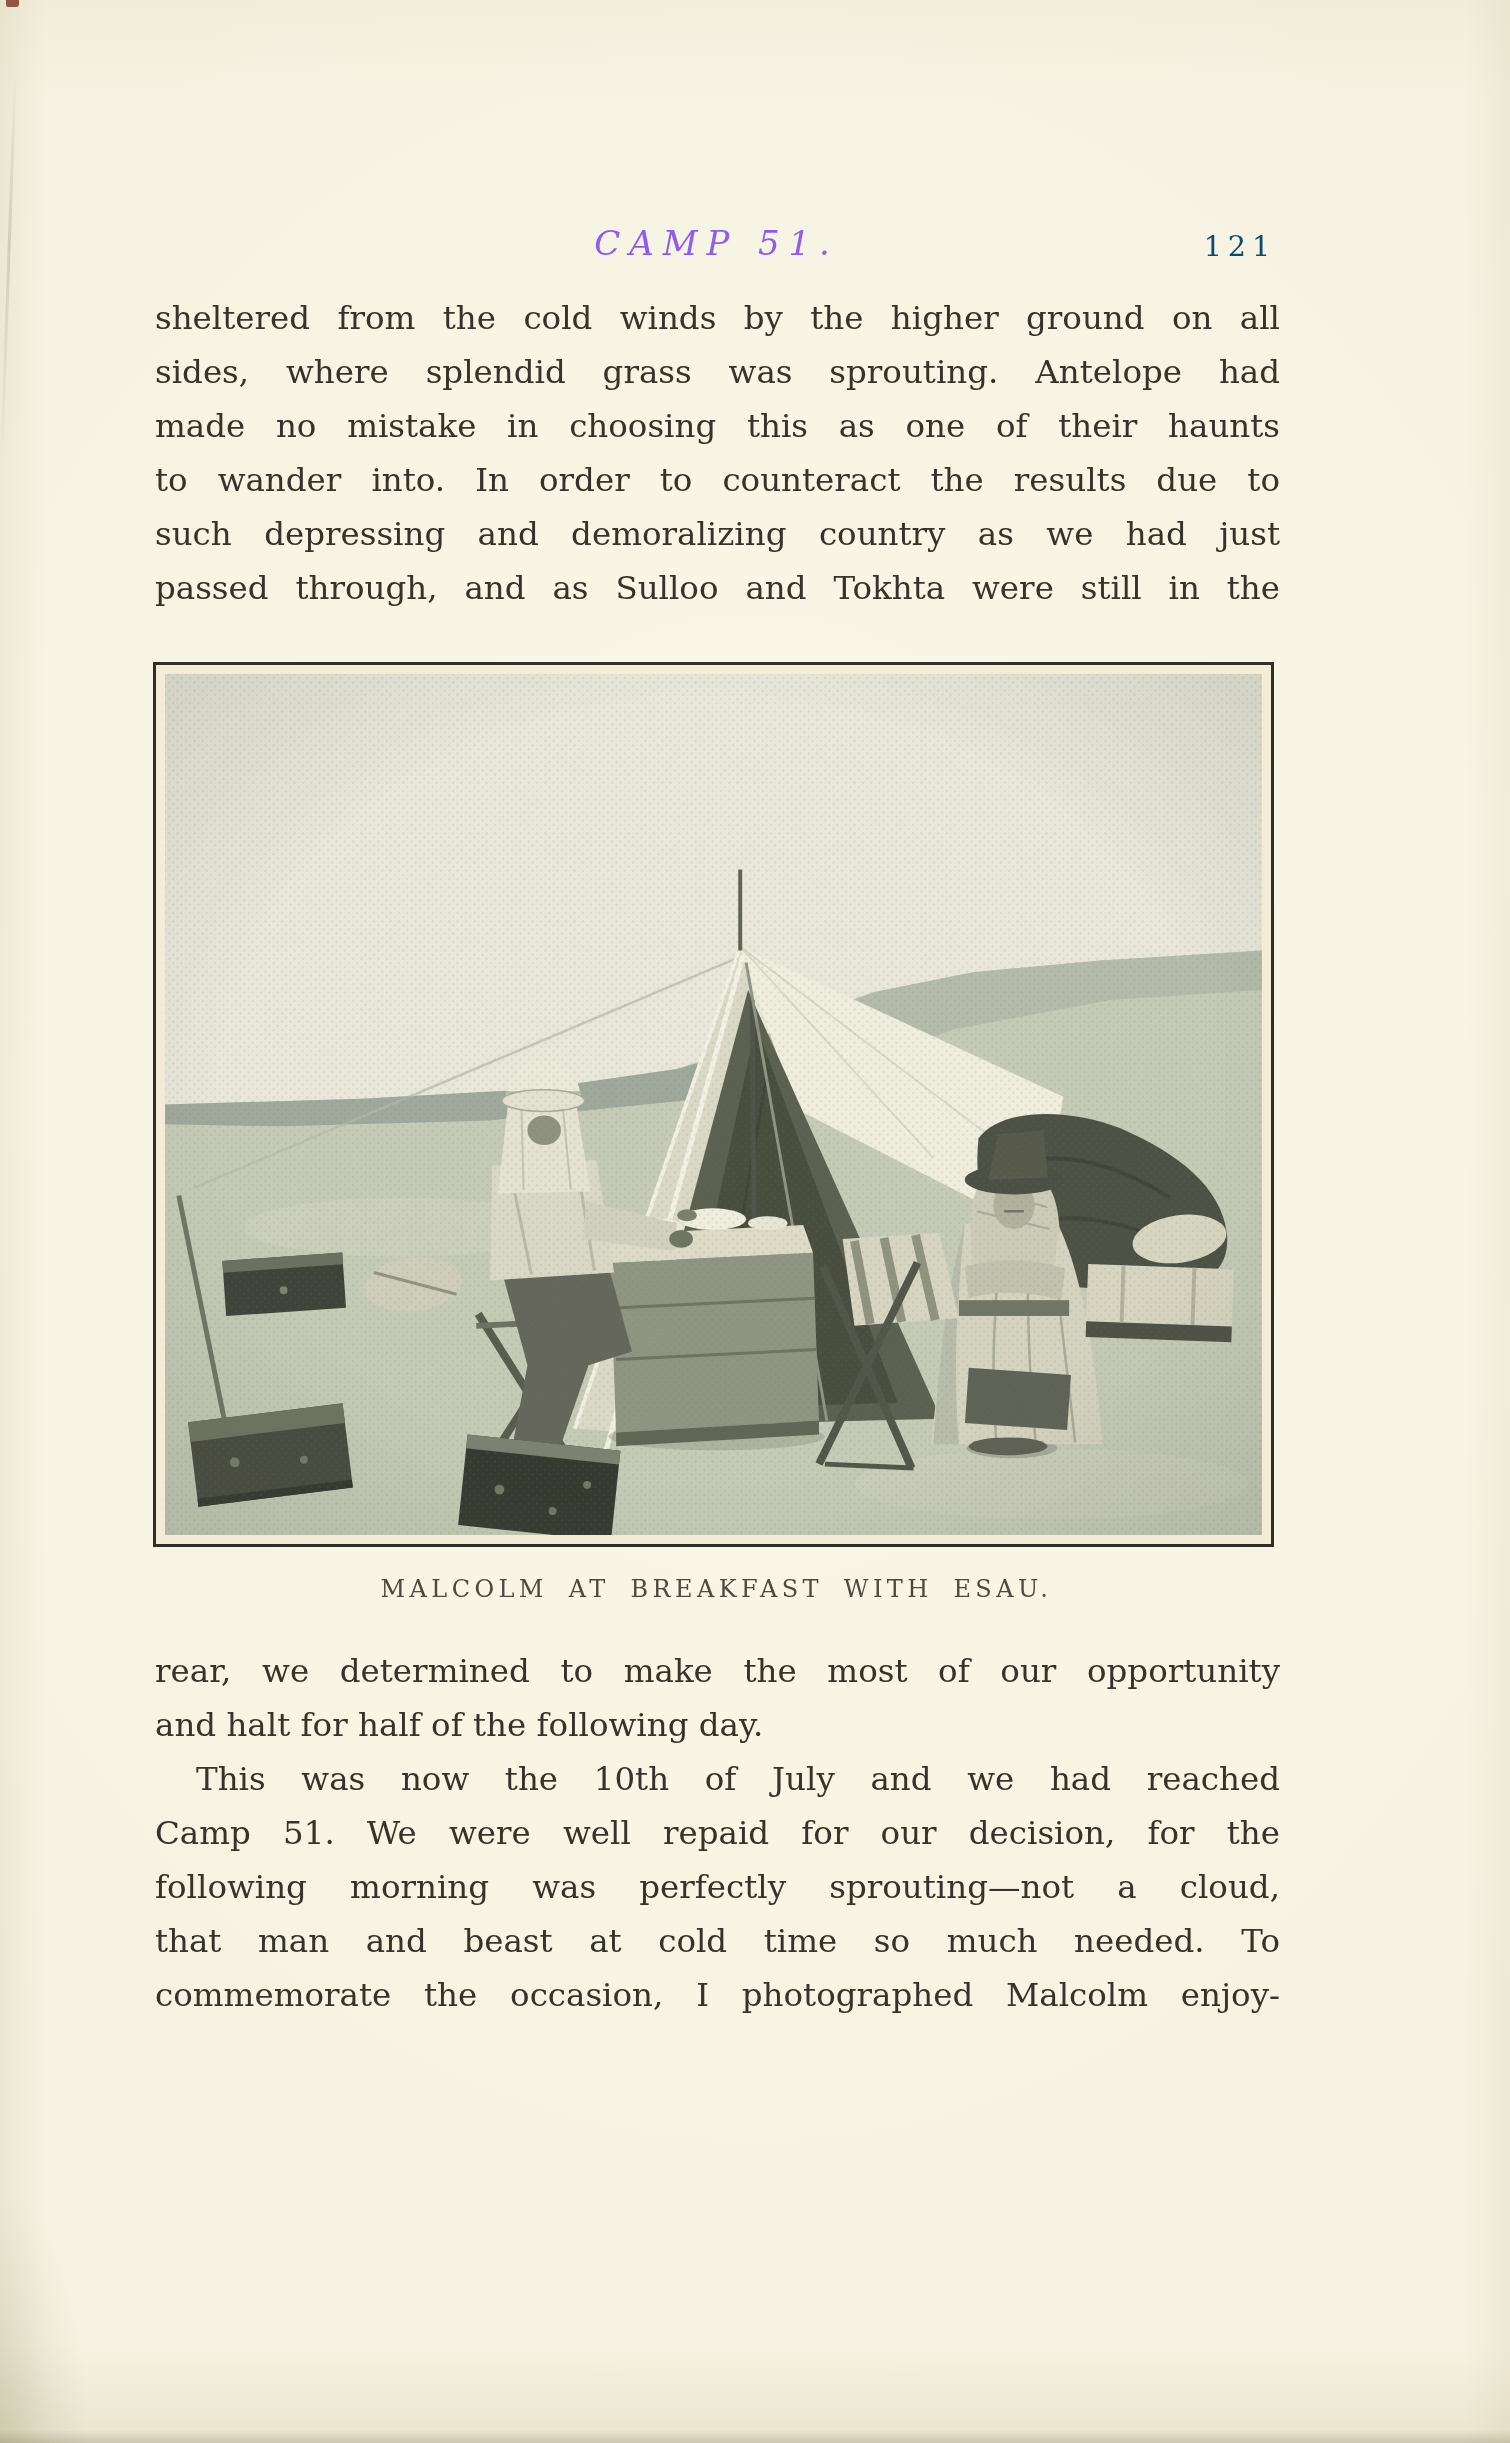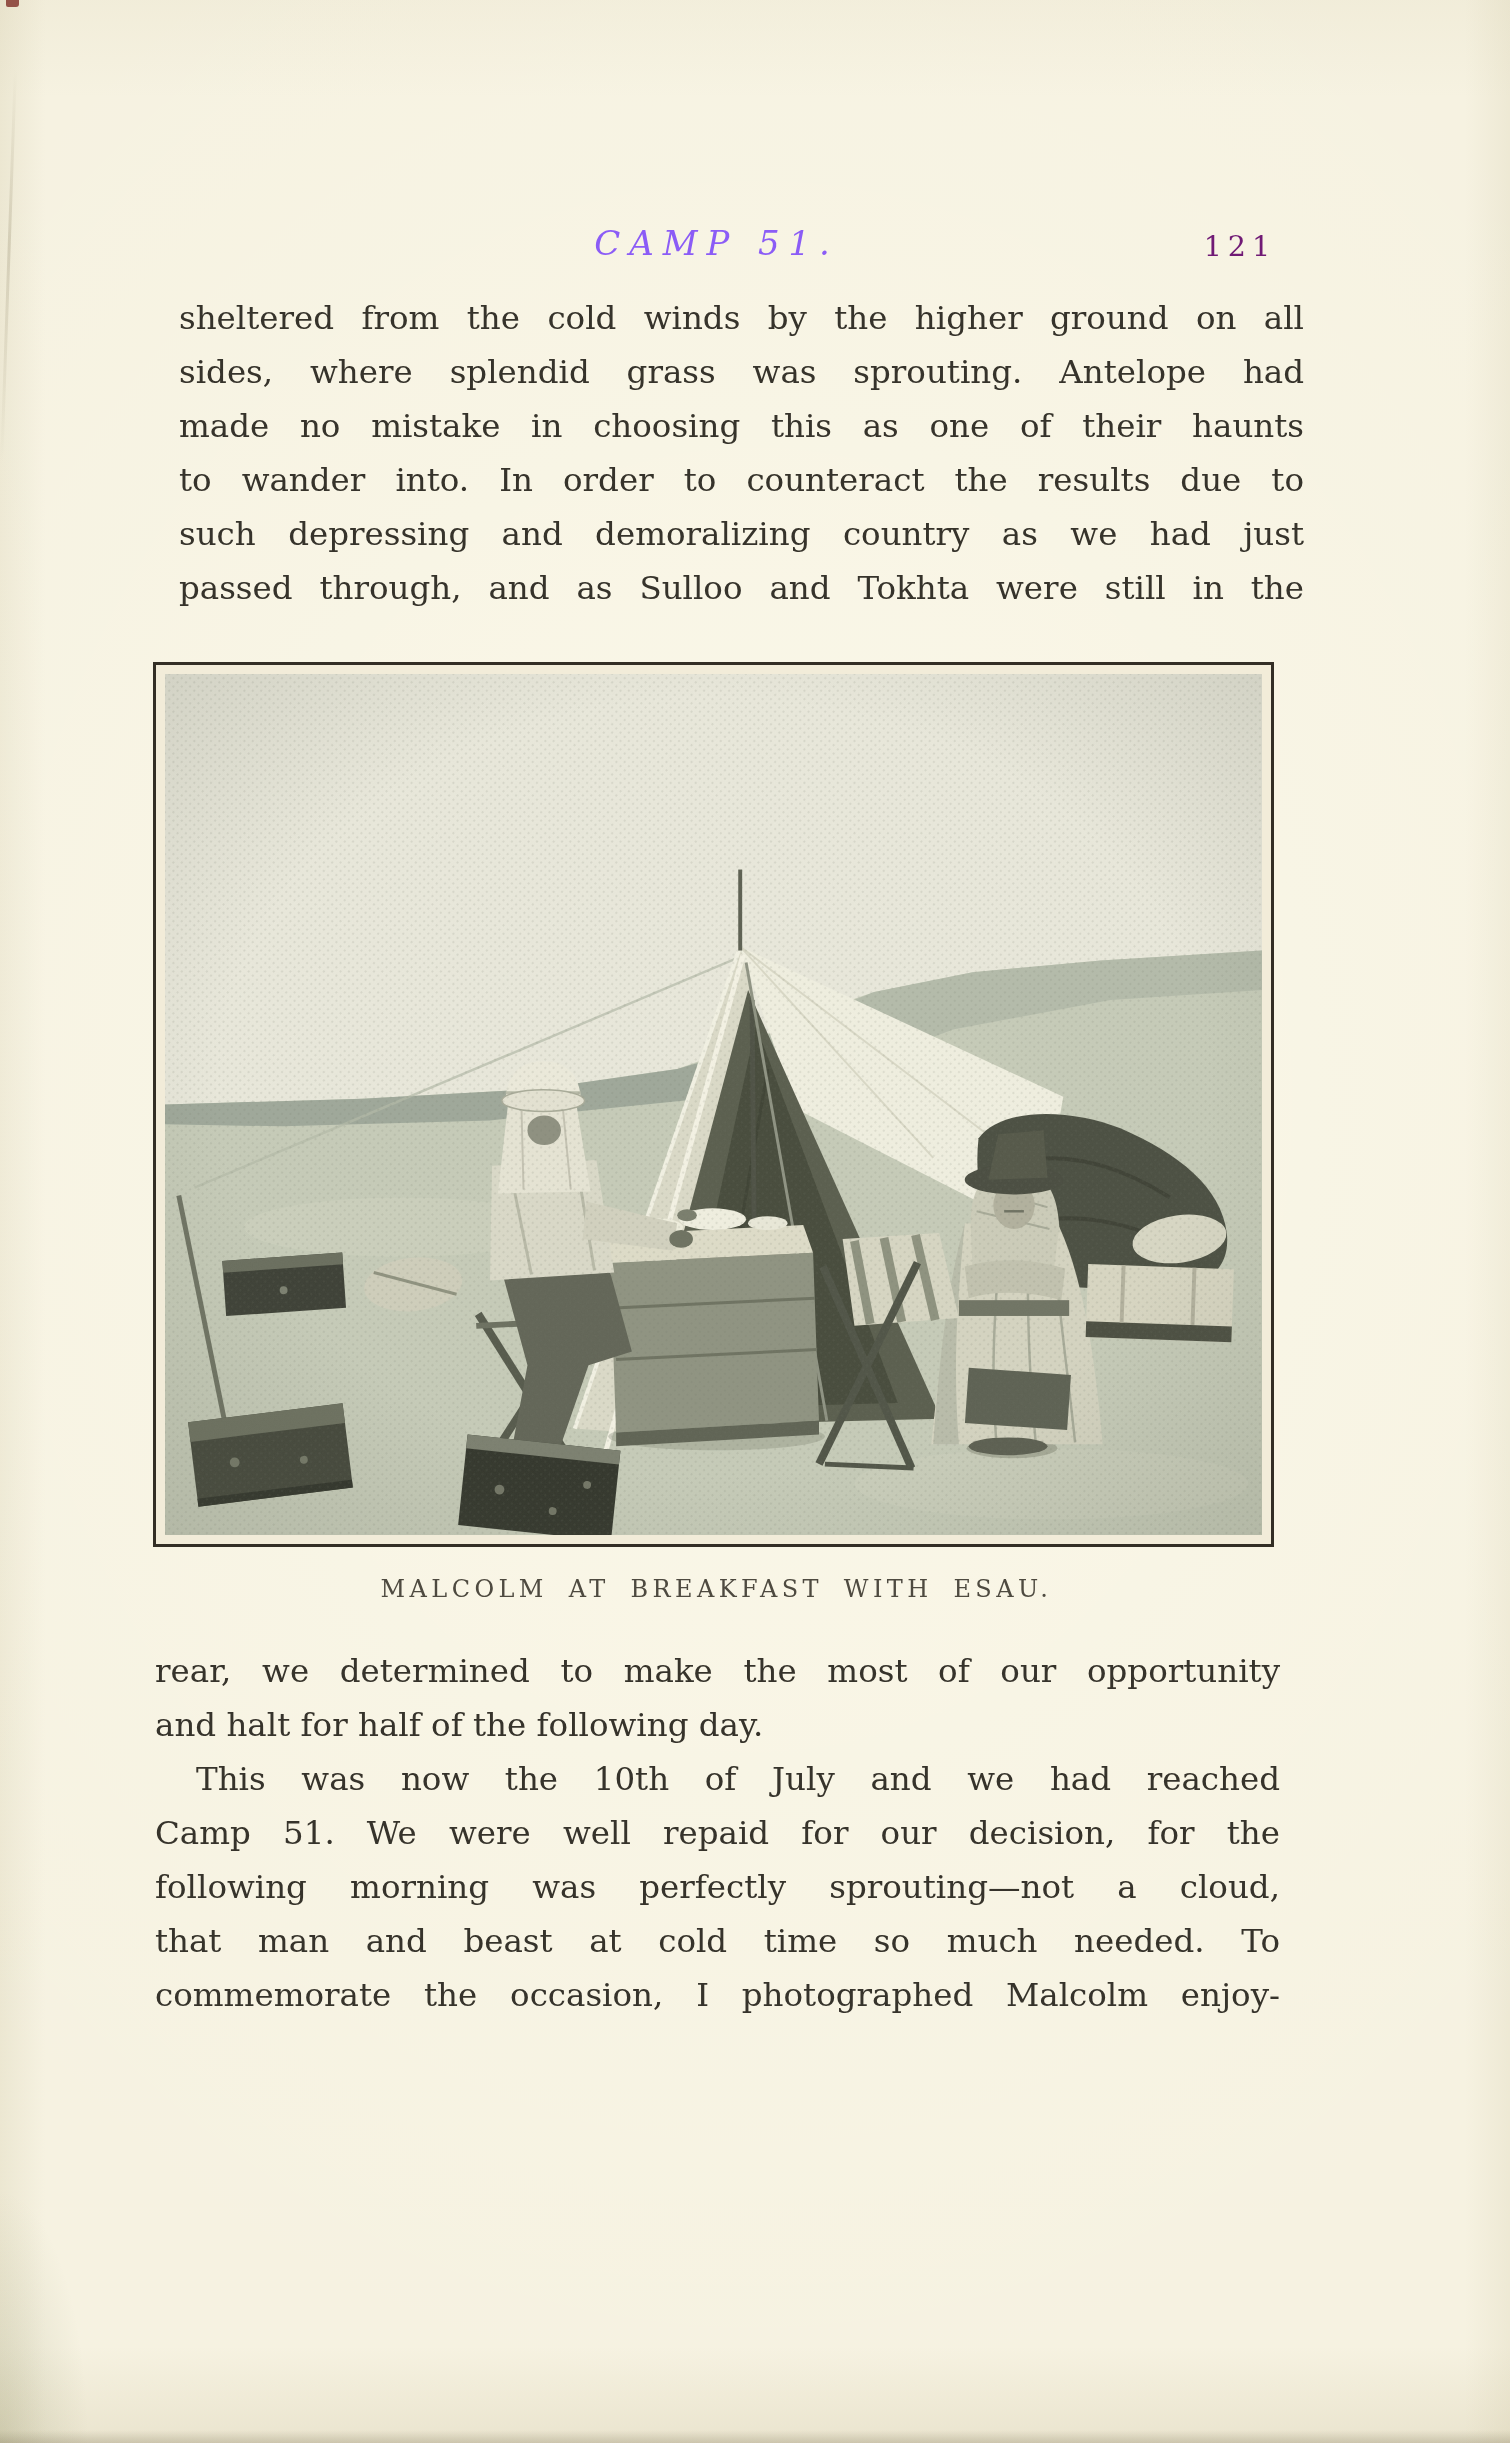--- a/index.html
+++ b/index.html
@@ -17,24 +17,24 @@
       linear-gradient(180deg, rgba(200,190,150,0.10) 0%, rgba(200,190,150,0) 4%, rgba(200,190,150,0) 96%, rgba(180,165,120,0.18) 100%),
       #f6f2e1;
   }
   .running-head{position:absolute;left:155px;top:223px;width:1123px;height:43px;}
   .page-title{
     position:absolute;left:0;right:0;text-align:center;
     font-style:italic;font-size:34px;letter-spacing:8.9px;color:#8b5cf6;
   }
   .page-number{
     position:absolute;right:2px;top:5.9px;
-    font-size:28.6px;letter-spacing:5.9px;color:#701a75;
+    font-size:28.6px;letter-spacing:5.9px;color:#0c4a6e;
   }
   .textblock{position:absolute;left:155px;width:1125px;font-size:32.5px;line-height:54px;color:#36332b;}
-  .tb1{top:291px;margin-left:24px;}
+  .tb1{top:291px;}
   .tb2{top:1644px;}
   .line{text-align:justify;text-align-last:justify;white-space:normal;}
   .line.para-end{text-align-last:left;}
   .line.indent{padding-left:41px;}
   .figure-frame{
     position:absolute;left:153px;top:662px;width:1121px;height:885px;
     box-sizing:border-box;border:3px solid #332e25;background:#f2ecd9;padding:8.9px;
   }
   .photo{width:100%;height:100%;display:block;}
   .figure-caption{

